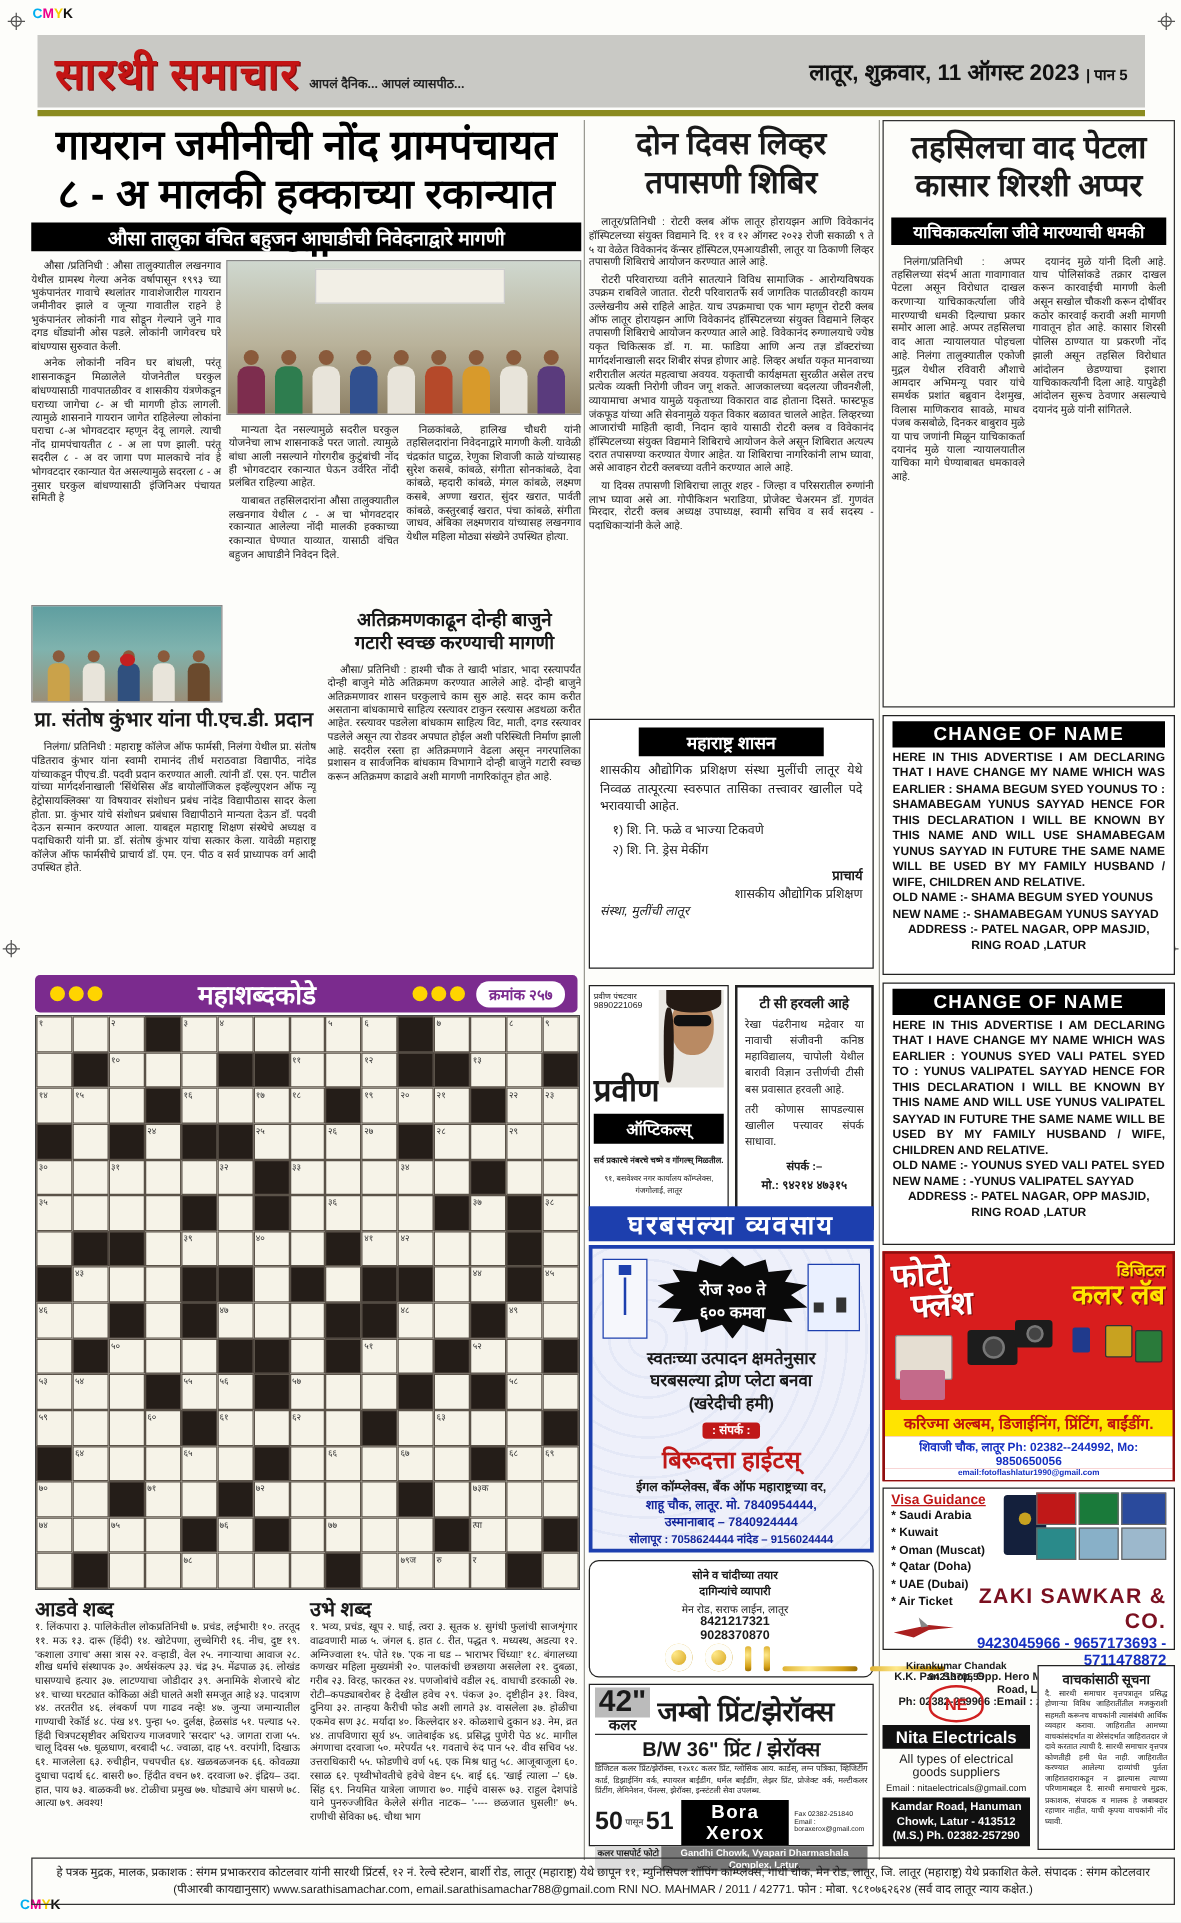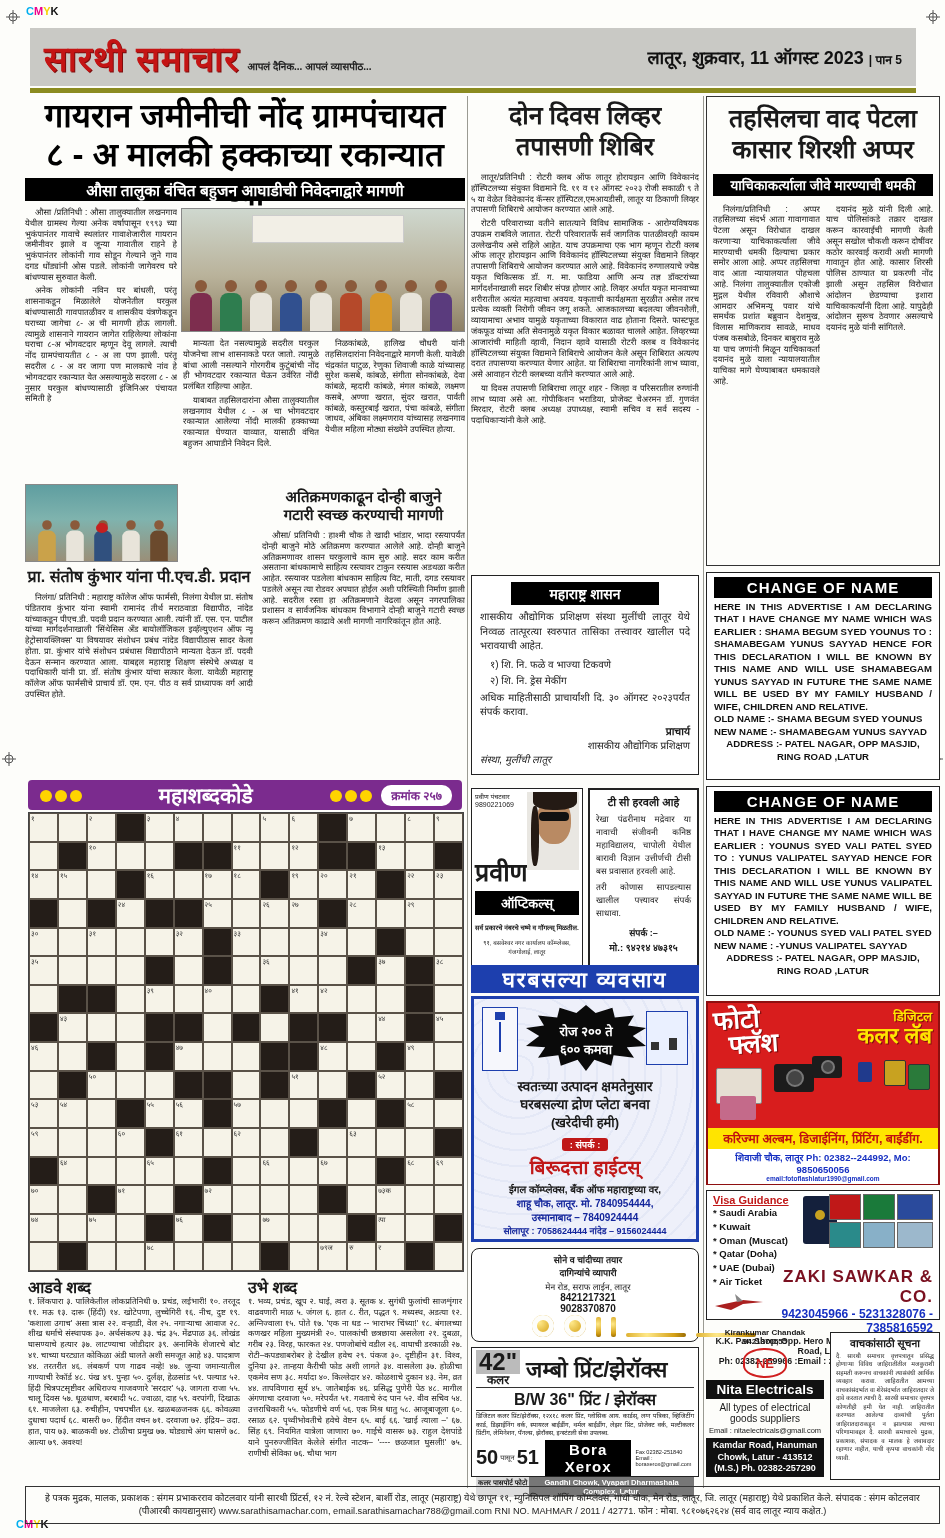--- a/index.html
+++ b/index.html
@@ -660,21 +660,20 @@
     <p>लातूर/प्रतिनिधी : रोटरी क्लब ऑफ लातूर होरायझन आणि विवेकानंद हॉस्पिटलच्या संयुक्त विद्यमाने दि. ११ व १२ ऑगस्ट २०२३ रोजी सकाळी ९ ते ५ या वेळेत विवेकानंद कॅन्सर हॉस्पिटल,एमआयडीसी, लातूर या ठिकाणी लिव्हर तपासणी शिबिराचे आयोजन करण्यात आले आहे.</p>
     <p>रोटरी परिवाराच्या वतीने सातत्याने विविध सामाजिक - आरोग्यविषयक उपक्रम राबविले जातात. रोटरी परिवारातर्फे सर्व जागतिक पातळीवरही कायम उल्लेखनीय असे राहिले आहेत. याच उपक्रमाचा एक भाग म्हणून रोटरी क्लब ऑफ लातूर होरायझन आणि विवेकानंद हॉस्पिटलच्या संयुक्त विद्यमाने लिव्हर तपासणी शिबिराचे आयोजन करण्यात आले आहे. विवेकानंद रुग्णालयाचे ज्येष्ठ यकृत चिकित्सक डॉ. ग. मा. फाडिया आणि अन्य तज्ञ डॉक्टरांच्या मार्गदर्शनाखाली सदर शिबीर संपन्न होणार आहे. लिव्हर अर्थात यकृत मानवाच्या शरीरातील अत्यंत महत्वाचा अवयव. यकृताची कार्यक्षमता सुरळीत असेल तरच प्रत्येक व्यक्ती निरोगी जीवन जगू शकते. आजकालच्या बदलत्या जीवनशैली, व्यायामाचा अभाव यामुळे यकृताच्या विकारात वाढ होताना दिसते. फास्टफूड जंकफूड यांच्या अति सेवनामुळे यकृत विकार बळावत चालले आहेत. लिव्हरच्या आजारांची माहिती व्हावी, निदान व्हावे यासाठी रोटरी क्लब व विवेकानंद हॉस्पिटलच्या संयुक्त विद्यमाने शिबिराचे आयोजन केले असून शिबिरात अत्यल्प दरात तपासण्या करण्यात येणार आहेत. या शिबिराचा नागरिकांनी लाभ घ्यावा, असे आवाहन रोटरी क्लबच्या वतीने करण्यात आले आहे.</p>
     <p>या दिवस तपासणी शिबिराचा लातूर शहर - जिल्हा व परिसरातील रुग्णांनी लाभ घ्यावा असे आ. गोपीकिशन भराडिया, प्रोजेक्ट चेअरमन डॉ. गुणवंत मिरदार, रोटरी क्लब अध्यक्ष उपाध्यक्ष, स्वामी सचिव व सर्व सदस्य - पदाधिकाऱ्यांनी केले आहे.</p>
   </div>
 
   <div class="abs box" style="left:471px;top:575px;width:228px;height:200px;padding:6px 8px;">
     <div class="titlebar" style="width:140px;margin:0 auto;font-size:14px;padding:2px 4px;">महाराष्ट्र शासन</div>
     <div class="jt" style="font-size:10px;line-height:1.45;margin-top:5px;">शासकीय औद्योगिक प्रशिक्षण संस्था मुलींची लातूर येथे निव्वळ तात्पूरत्या स्वरुपात तासिका तत्त्वावर खालील पदे भरावयाची आहेत.</div>
     <div style="font-size:10px;line-height:1.6;margin-top:3px;padding-left:10px;">१) शि. नि. फळे व भाज्या टिकवणे</div>
     <div style="font-size:10px;line-height:1.6;padding-left:10px;">२) शि. नि. ड्रेस मेकींग</div>
-    <div class="jt" style="font-size:10px;line-height:1.45;margin-top:2px;">अधिक माहितीसाठी प्राचार्यांशी दि. ३० ऑगस्ट २०२३पर्यंत संपर्क करावा.</div>
     <div class="b" style="font-size:10.5px;text-align:right;margin-top:4px;">प्राचार्य</div>
     <div style="font-size:10px;text-align:right;">शासकीय औद्योगिक प्रशिक्षण</div>
     <div style="font-size:10px;text-align:left;font-style:italic;">संस्था, मुलींची लातूर</div>
   </div>
 
   <div class="abs box" style="left:471px;top:788px;width:112px;height:196px;padding:3px;">
     <div style="font-size:6.5px;">प्रवीण पंचटवार</div>
     <div style="font-size:7px;">9890221069</div>
     <div class="abs" style="right:3px;top:3px;width:52px;height:78px;background:#e9e7e2;overflow:hidden;">
       <div class="abs" style="left:10px;top:6px;width:34px;height:46px;border-radius:45%;background:#b98a63;"></div>
@@ -857,21 +856,21 @@
         <div class="thumb" style="left:68px;top:28px;width:34px;height:24px;background:#9cb8cc;"></div>
       </div>
     </div>
     <div style="display:flex;align-items:center;margin-top:-22px;">
       <svg width="54" height="22">
           <polygon points="2,16 30,10 50,12 30,14 18,20" fill="#aa2020"></polygon>
           <polygon points="22,4 30,11 24,12" fill="#888"></polygon>
         </svg>
       <div style="flex:1;text-align:right;">
         <div class="zaki-brand">ZAKI SAWKAR &amp; CO.</div>
-        <div class="zaki-ph">9423045966 - 5231328076 - 7385816592</div>
+        <div class="zaki-ph">9423045966 - 9657173693 - 5711478872</div>
       </div>
     </div>
     <div class="ctr b" style="font-size:8.8px;margin-top:1px;">K.K. Pan Shop, Opp. Hero Motor Showroom, Barshi Road, Latur.</div>
     <div class="ctr b" style="font-size:8.8px;">Ph: 02382-259966 :Email : zakisawkar@gmail.com</div>
   </div>
 
   <div class="abs" style="left:706px;top:1328px;width:118px;height:152px;">
     <div class="ctr" style="font-size:8px;font-weight:bold;">
       <span>Kirankumar Chandak</span><br><span>9421370555</span>
     </div>

